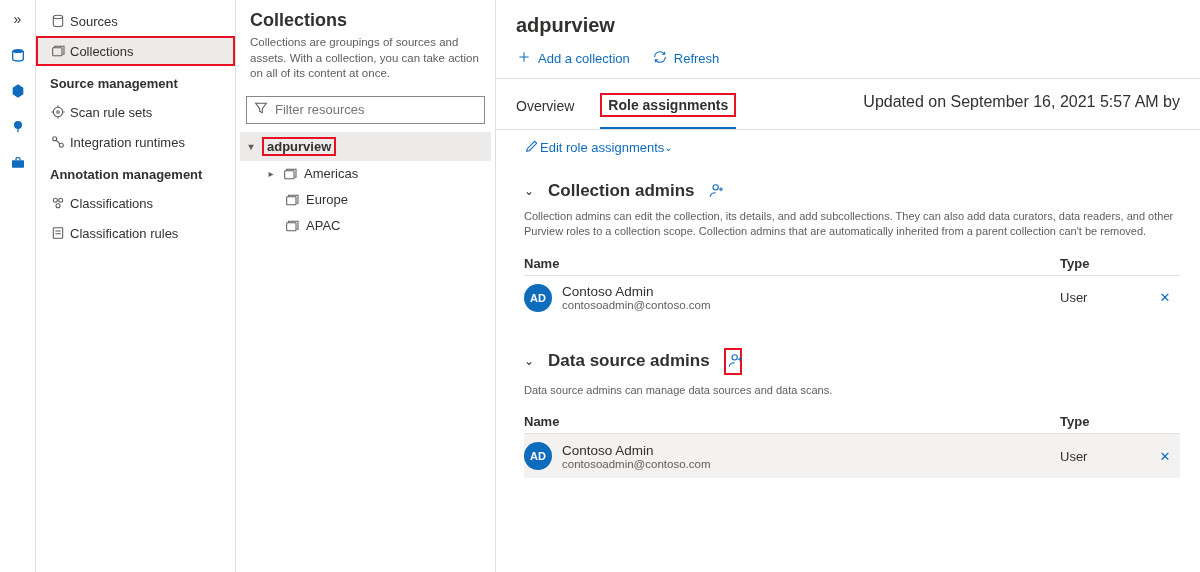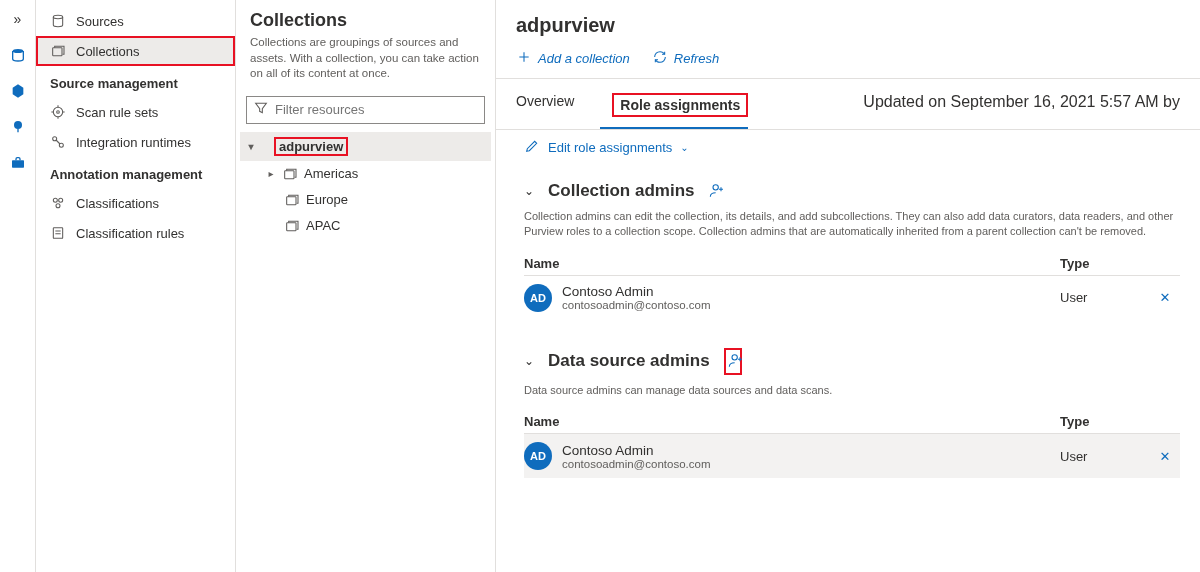--- a/index.html
+++ b/index.html
@@ -36,21 +36,21 @@
   }
   .sidebar .group-title {
     font-weight: 600;
     font-size: 13px;
     padding: 10px 14px 6px 14px;
     color: #323130;
   }
   .side-item {
     display: flex;
     align-items: center;
-    gap: 10px;
+    gap: 4px;
     padding: 7px 14px;
     cursor: pointer;
     color: #323130;
   }
   .side-item.selected {
     background: #edebe9;
   }
   .side-item .s-icon {
     width: 16px; height: 16px;
     color: #605e5c;
@@ -97,66 +97,66 @@
   .tree-row {
     display: flex; align-items: center;
     padding: 5px 6px; gap: 6px;
     cursor: pointer;
   }
   .tree-row .caret { width: 10px; text-align:center; color:#605e5c; font-size:10px;}
   .tree-row .t-icon { width:16px; color:#605e5c; display:flex;align-items:center;justify-content:center;}
   .tree-row.root { background:#edebe9; font-weight:600;}
   .tree-row.child { padding-left: 26px; }
   .tree-row.grandchild { padding-left: 44px; }
-  .red-wrap { display:inline-block; border:2px solid #e81123; padding:0 3px;margin-left:12px;}
+  .red-wrap { display:inline-block; border:2px solid #e81123; padding:0 3px;}
   
   .main {
     flex: 1;
     overflow: auto;
     padding: 0 0 20px 0;
   }
   .main-title {
     font-size: 20px;
     font-weight: 600;
     padding: 14px 20px 8px 20px;
   }
   .toolbar {
     display:flex; gap:22px;
     padding: 4px 20px 10px 20px;
     border-bottom: 1px solid #e1dfdd;
-    font-style: italic;
   }
   .tool-btn {
     display:flex;align-items:center;gap:6px;
     color:#0f6cbd; cursor:pointer;
     font-size:13px;
   }
   .tabs {
     display:flex;
     gap: 26px;
     padding: 14px 20px 0 20px;
     border-bottom: 1px solid #e1dfdd;
     position: relative;
+    align-items: center;
   }
   .tab {
     padding-bottom: 10px;
     cursor:pointer;
     font-size: 14px;
     color:#323130;
   }
   .tab.active {
     border-bottom: 2px solid #0f6cbd;
     font-weight:600;
   }
   .updated {
     position:absolute; right:20px; top:14px;
     font-size:16px; color:#323130;
   }
   .edit-link {
-    display:flex;align-items:center;gap:8px;
+    display:flex;align-items:center;gap:0;
     color:#0f6cbd;
     padding:8px 20px 12px 28px;
     font-size:13px;
     cursor:pointer;
   }
   .section {
     padding: 6px 20px 16px 28px;
   }
   .sec-head {
     display:flex;align-items:center;gap:14px;

